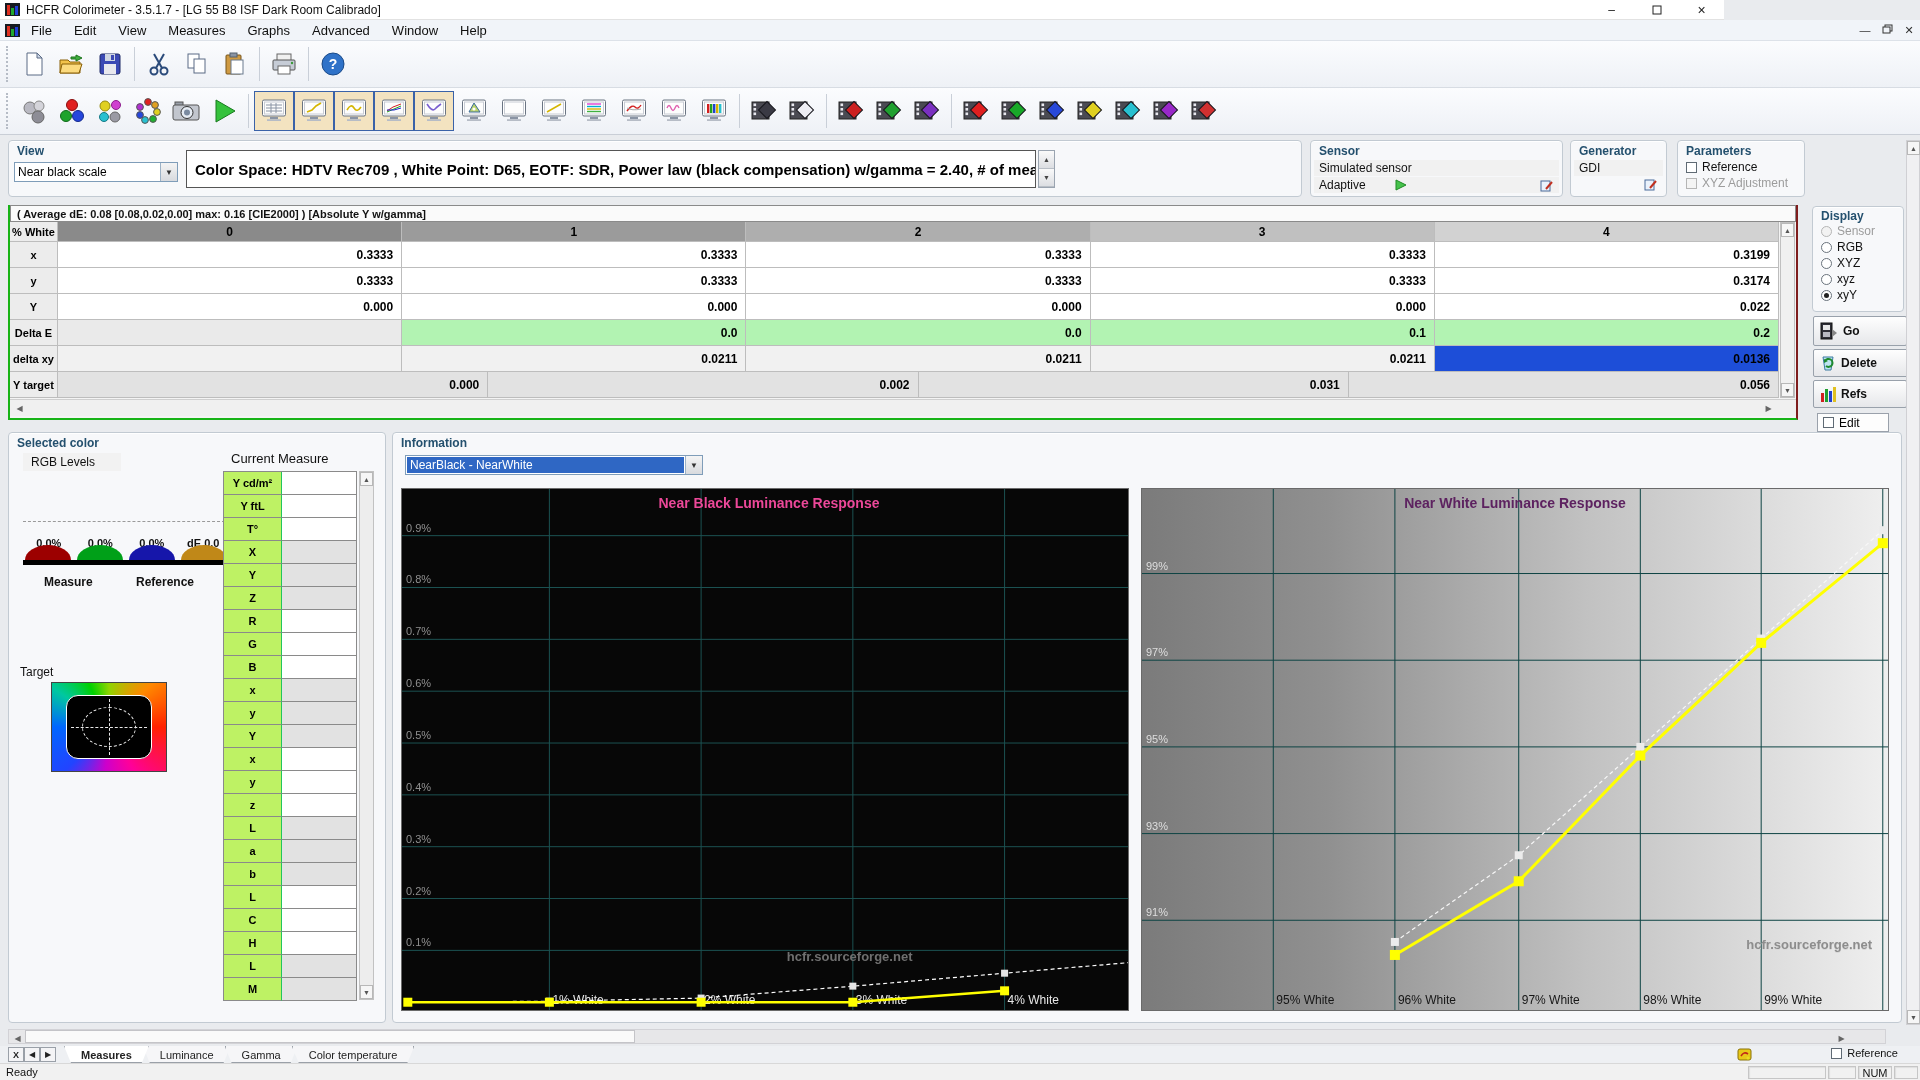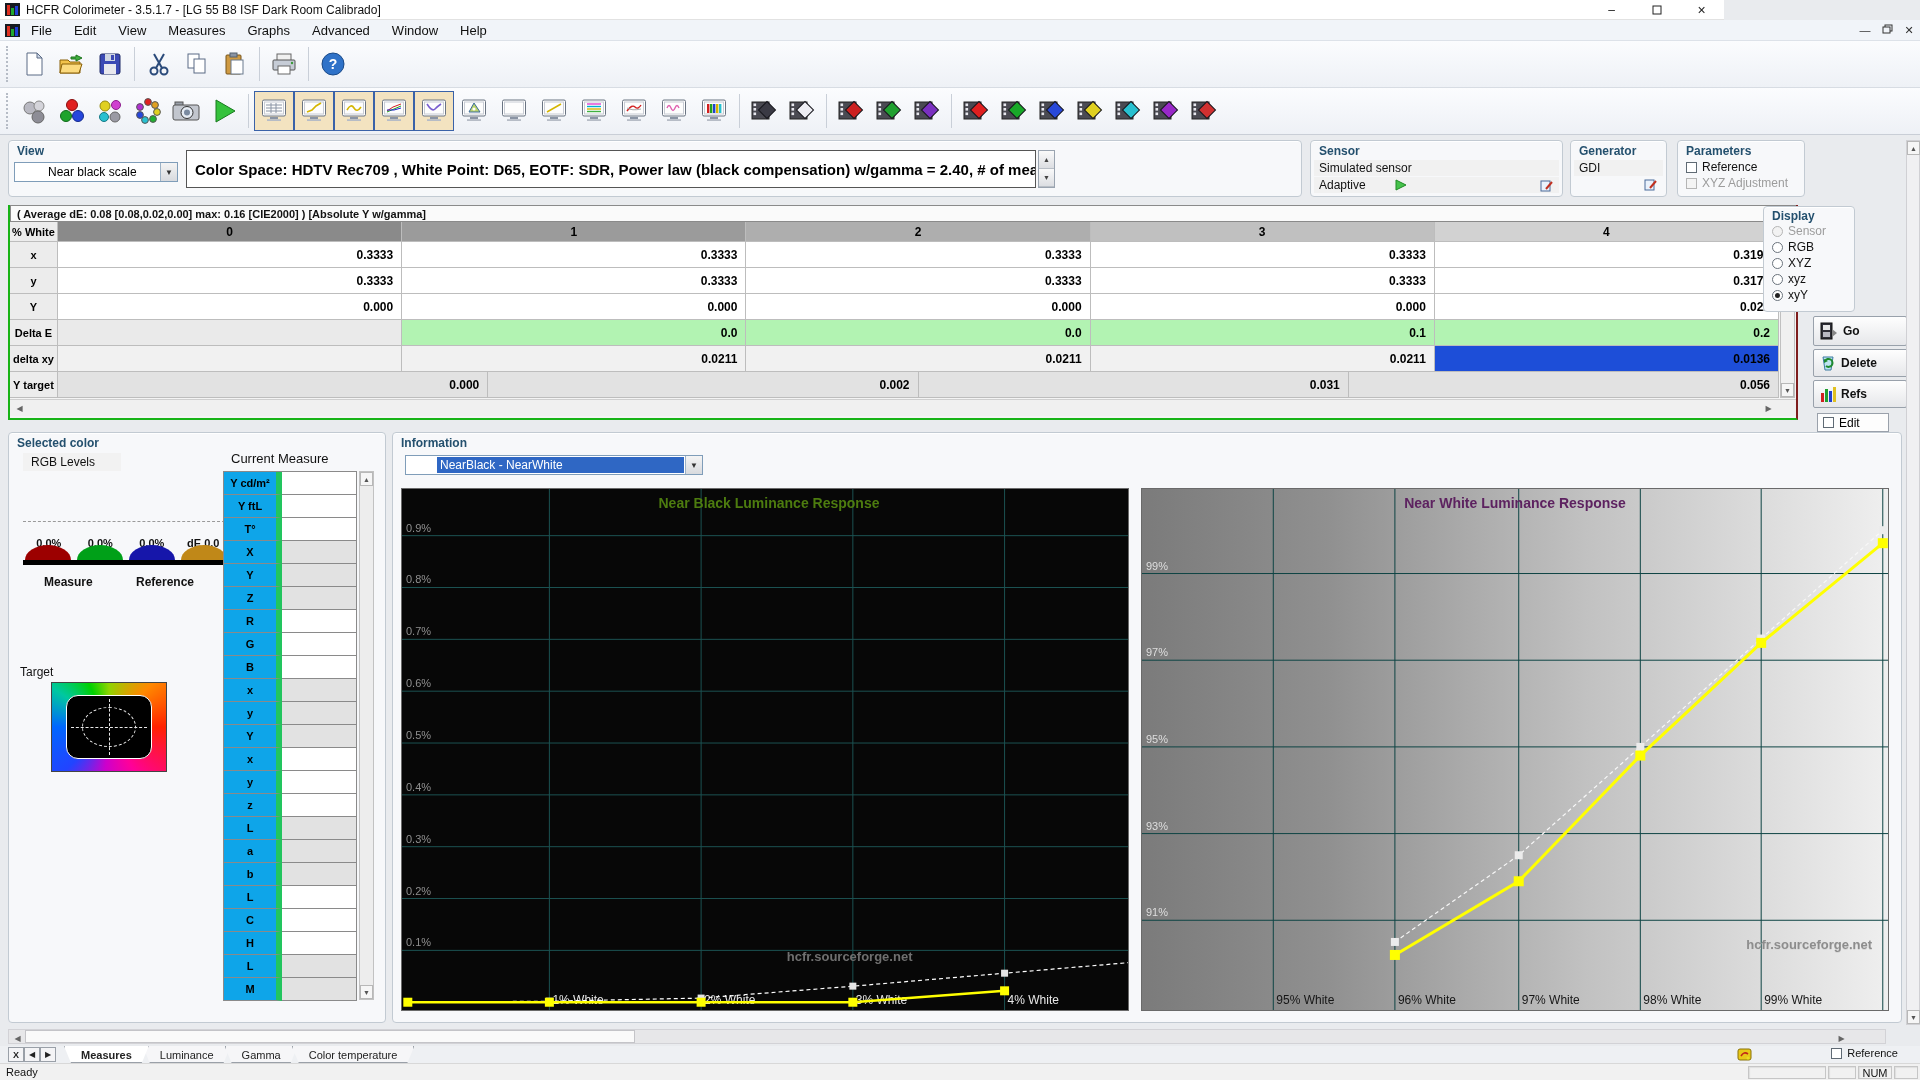--- a/index.html
+++ b/index.html
@@ -26,21 +26,21 @@
   .tbtn{width:38px;height:38px;display:flex;align-items:center;justify-content:center;}
   .tsep{width:1px;height:34px;background:#c9cfd8;margin:0 5px;}
   .grip{width:5px;height:36px;border-left:2px dotted #b6bcc6;margin:0 4px 0 6px;}
   .mon{width:40px;height:40px;display:flex;align-items:center;justify-content:center;border:1px solid transparent;}
   .mon.act{background:#f3e3c0;border:1px solid #3a62a8;}
   
   .gbox{border:1px solid #c2cad2;border-radius:4px;background:#f7f8fa;box-shadow:inset 0 1px 0 #ffffff;}
   .gtitle{font-size:12px;font-weight:700;color:#24506e;padding:3px 8px 1px 8px;}
   .prow{background:#f1f1f1;margin:1px 3px;padding:1px 5px;font-size:12px;color:#111;display:flex;align-items:center;}
   
-  .combo{background:#fff;border:1px solid #7f9db9;height:20px;display:flex;align-items:center;font-size:12px;padding-left:30px;}
+  .combo{background:#fff;border:1px solid #7f9db9;height:20px;display:flex;align-items:center;font-size:12px;}
   .combo .cval{flex:1;padding:1px 3px;white-space:nowrap;overflow:hidden;}
   .combo .cbtn{width:17px;height:100%;background:linear-gradient(#f4f4f4,#d8dade);border-left:1px solid #9db2c6;display:flex;align-items:center;justify-content:center;font-size:8px;color:#333;}
   .combo.sel .cval{background:#2f67c4;color:#fff;margin:1px;}
   
   #info-field{background:#fff;border:1px solid #555;display:flex;align-items:center;padding:0 8px;font-size:15px;font-weight:700;color:#000;white-space:nowrap;overflow:hidden;}
   .spin{width:17px;display:flex;flex-direction:column;border:1px solid #9aa4b0;}
   .spin div{flex:1;background:linear-gradient(#fafafa,#dcdee2);display:flex;align-items:center;justify-content:center;font-size:7px;color:#444;border-bottom:1px solid #b8bec6;}
   
   #measures-view{left:8px;top:205px;width:1790px;height:215px;border-left:2px solid #17b317;border-right:2px solid #7f1d1d;border-bottom:2px solid #17b317;background:#f4f4f4;}
   #summary{position:absolute;left:0;top:0;right:0;height:17px;background:#fafafa;border:1px solid #8a8a8a;font-size:11px;font-weight:700;color:#111;display:flex;align-items:center;padding:0 6px;}
@@ -49,21 +49,21 @@
   .trow.hd{height:20px;}
   .tcell{border-right:1px solid #bdbdbd;border-bottom:1px solid #bdbdbd;display:flex;align-items:center;}
   .tlabel{width:48px;background:#ececec;font-size:11px;font-weight:700;justify-content:center;}
   .thead{flex:1;justify-content:center;font-size:12px;font-weight:700;}
   .tval{flex:1;justify-content:flex-end;padding-right:8px;font-size:12px;font-weight:700;color:#000;}
   .gridvs{position:absolute;right:1px;top:17px;width:15px;height:176px;background:#f0f0f0;border:1px solid #c0c0c0;}
   .varrow{position:absolute;left:0;width:13px;height:14px;background:#f6f6f6;border:1px solid #b8b8b8;font-size:7px;color:#555;display:flex;align-items:center;justify-content:center;}
   #grid-bottom{position:absolute;left:0;top:194px;right:0;height:17px;background:#f0f0f0;border-top:1px solid #cfcfcf;}
   .harrow{position:absolute;top:1px;width:15px;height:14px;font-size:8px;color:#666;display:flex;align-items:center;justify-content:center;}
   
-  #display-panel{left:1763px;top:206px;width:92px;height:106px;}
+  #display-panel{left:1812px;top:206px;width:92px;height:106px;}
   .dopt{display:flex;align-items:center;gap:5px;font-size:12px;padding:1px 8px;color:#111;}
   .dopt.dis{color:#9c9c9c;}
   .radio{width:11px;height:11px;border:1px solid #6a737c;border-radius:50%;background:#fff;position:relative;flex:none;}
   .radio.sel:after{content:"";position:absolute;left:2px;top:2px;width:5px;height:5px;border-radius:50%;background:#222;}
   .radio.dis{border-color:#b5b5b5;background:#f2f2f2;}
   .pbtn{background:linear-gradient(#fefefe,#e6e7ea);border:1px solid #99a1ab;border-radius:2px;display:flex;align-items:center;justify-content:flex-start;gap:5px;font-size:12px;font-weight:700;color:#111;padding:0 6px;}
   .chk{width:11px;height:11px;border:1px solid #5f6a74;background:#fff;flex:none;}
   .chk.dis{border-color:#b5b5b5;background:#f4f4f4;}
   
   #selected-panel{left:8px;top:432px;width:378px;height:591px;}
@@ -71,31 +71,31 @@
   .blab{font-size:11px;font-weight:700;color:#111;}
   .hump{position:absolute;bottom:0;height:15px;border-radius:50% 50% 0 0/100% 100% 0 0;}
   #target-swatch{position:absolute;left:42px;top:249px;width:116px;height:90px;border:1px solid #444;
      background:conic-gradient(from 0deg,#8fd400 0deg,#ff8800 45deg,#ff2200 90deg,#ff0099 150deg,#cc00cc 185deg,#2244ff 225deg,#0066ff 270deg,#00c8a0 305deg,#00d000 335deg,#8fd400 360deg);}
   #target-black{position:absolute;left:14px;top:12px;right:14px;bottom:12px;background:#000;border-radius:12px;border:1px solid #fff;}
   .dashH{position:absolute;left:4px;right:4px;top:50%;border-top:1px dashed #e8e8e8;}
   .dashV{position:absolute;top:3px;bottom:3px;left:50%;border-left:1px dashed #e8e8e8;}
   .dashE{position:absolute;left:50%;top:50%;width:54px;height:40px;margin:-20px 0 0 -27px;border:1px dashed #e8e8e8;border-radius:50%;}
   #cm-table{position:absolute;left:214px;top:38px;width:134px;border-top:1px solid #8a8a8a;border-left:1px solid #8a8a8a;}
   .cmrow{display:flex;height:23px;}
-  .cmlab{width:58px;background:#0ea5e9;border-right:6px solid #22c55e;border-bottom:1px solid #8a8a8a;display:flex;align-items:center;justify-content:center;font-size:11px;font-weight:700;}
+  .cmlab{width:58px;background:#bef264;border-right:1px solid #22c55e;border-bottom:1px solid #8a8a8a;display:flex;align-items:center;justify-content:center;font-size:11px;font-weight:700;}
   .cmval{width:75px;border-right:1px solid #8a8a8a;border-bottom:1px solid #8a8a8a;background:#fff;}
   .cmval.sh{background:#e2e2e2;}
   #cm-scroll{position:absolute;left:350px;top:38px;width:15px;height:529px;background:#ededed;border:1px solid #c2c2c2;}
   
   #info-panel{left:392px;top:432px;width:1510px;height:591px;}
   .chart{position:absolute;top:55px;height:523px;border:1px solid #6a6a6a;overflow:hidden;}
   #chart-0{left:8px;width:728px;background:#070707;}
   #chart-1{left:748px;width:748px;background:linear-gradient(90deg,#7b7b7b,#909090 25%,#c2c2c2 60%,#efefef);}
   .ctitle{position:absolute;top:6px;left:0;right:0;text-align:center;font-size:14px;font-weight:700;}
-  #chart-0 .ctitle{color:#4d7c0f;margin-left:8px;}
+  #chart-0 .ctitle{color:#ec4899;margin-left:8px;}
   #chart-1 .ctitle{color:#5d2260;}
   .wmark{position:absolute;font-size:13px;font-weight:700;}
   #chart-0 .wmark{left:53%;bottom:46px;color:#6f6f6f;}
   #chart-1 .wmark{right:16px;bottom:58px;color:#8d8d8d;text-shadow:0 1px 0 #d8d8d8;}
   svg text{font-family:"Liberation Sans",sans-serif;}
   
   #vscroll{left:1906px;top:140px;width:14px;height:885px;background:#f0f0f2;border:1px solid #d0d0d4;}
   #hscroll{left:8px;top:1029px;width:1878px;height:15px;background:#e7e7e9;border:1px solid #d2d2d6;}
   #hthumb{position:absolute;left:16px;top:0;width:610px;height:13px;background:#fafafa;border:1px solid #c4c4c8;}
   

